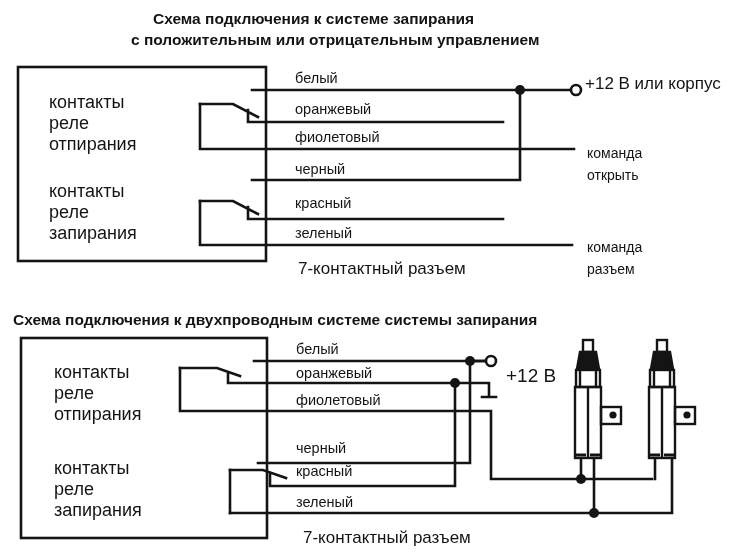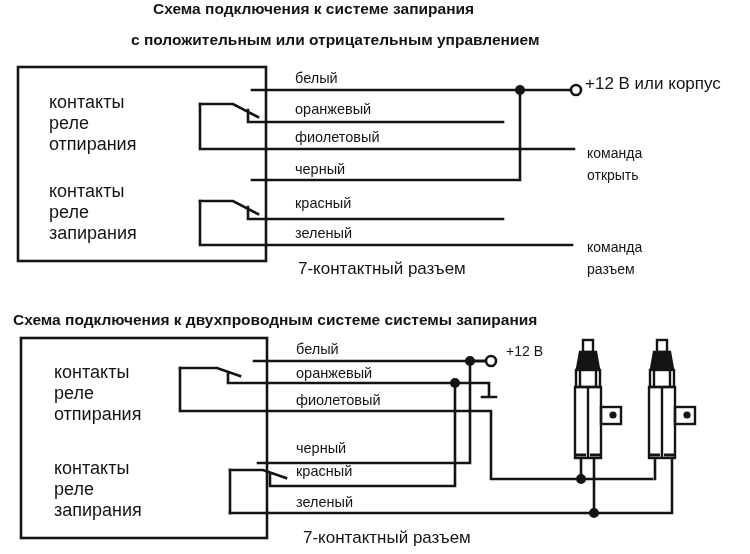--- a/index.html
+++ b/index.html
@@ -7,21 +7,21 @@
   svg{position:absolute;left:0;top:0;}
   .t{position:absolute;white-space:nowrap;line-height:1;}
   .title{font-weight:bold;font-size:15.5px;letter-spacing:0;}
   .lbl{font-size:18px;line-height:21px;}
   .wire{font-size:14.5px;}
   .side{font-size:14px;line-height:22px;}
 </style>
 </head>
 <body>
 
-<div class="t title" style="left:153px;top:1px;">Схема подключения к системе запирания</div>
+<div class="t title" style="left:153px;top:11px;">Схема подключения к системе запирания</div>
 <div class="t title" style="left:131px;top:32px;text-align:right;">с положительным или отрицательным управлением</div>
 
 <svg width="750" height="554">
   <g fill="none" stroke="#141414" stroke-width="2.6" stroke-linecap="square">
 
     <rect x="18" y="67" width="248" height="194"></rect>
 
     <path d="M252,90 H575"></path>
     <path d="M200,104 H233 L258,117 M248,110 V122 H503"></path>
     <path d="M200,104 V149 H574"></path>
@@ -121,13 +121,13 @@
   <div>реле</div>
   <div>запирания</div>
 </div>
 <div class="t wire" style="left:296px;top:342px;">белый</div>
 <div class="t wire" style="left:296px;top:366px;">оранжевый</div>
 <div class="t wire" style="left:296px;top:393px;">фиолетовый</div>
 <div class="t wire" style="left:296px;top:441px;">черный</div>
 <div class="t wire" style="left:296px;top:464px;">красный</div>
 <div class="t wire" style="left:296px;top:495px;">зеленый</div>
 <div class="t lbl" style="left:303px;top:527px;font-size:17px;">7-контактный разъем</div>
-<div class="t lbl" style="left:506px;top:341px;font-size:14px;">+12 В</div>
+<div class="t lbl" style="left:506px;top:365px;font-size:19px;">+12 В</div>
 
 </body></html>

